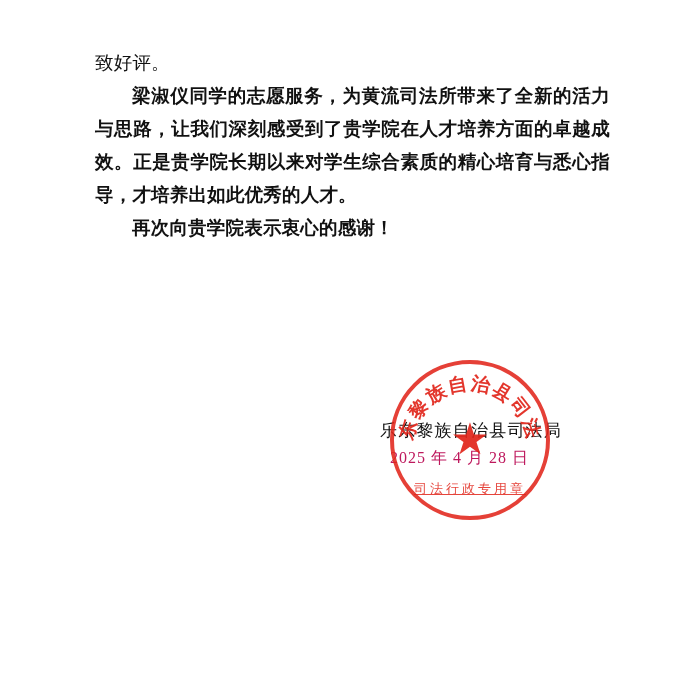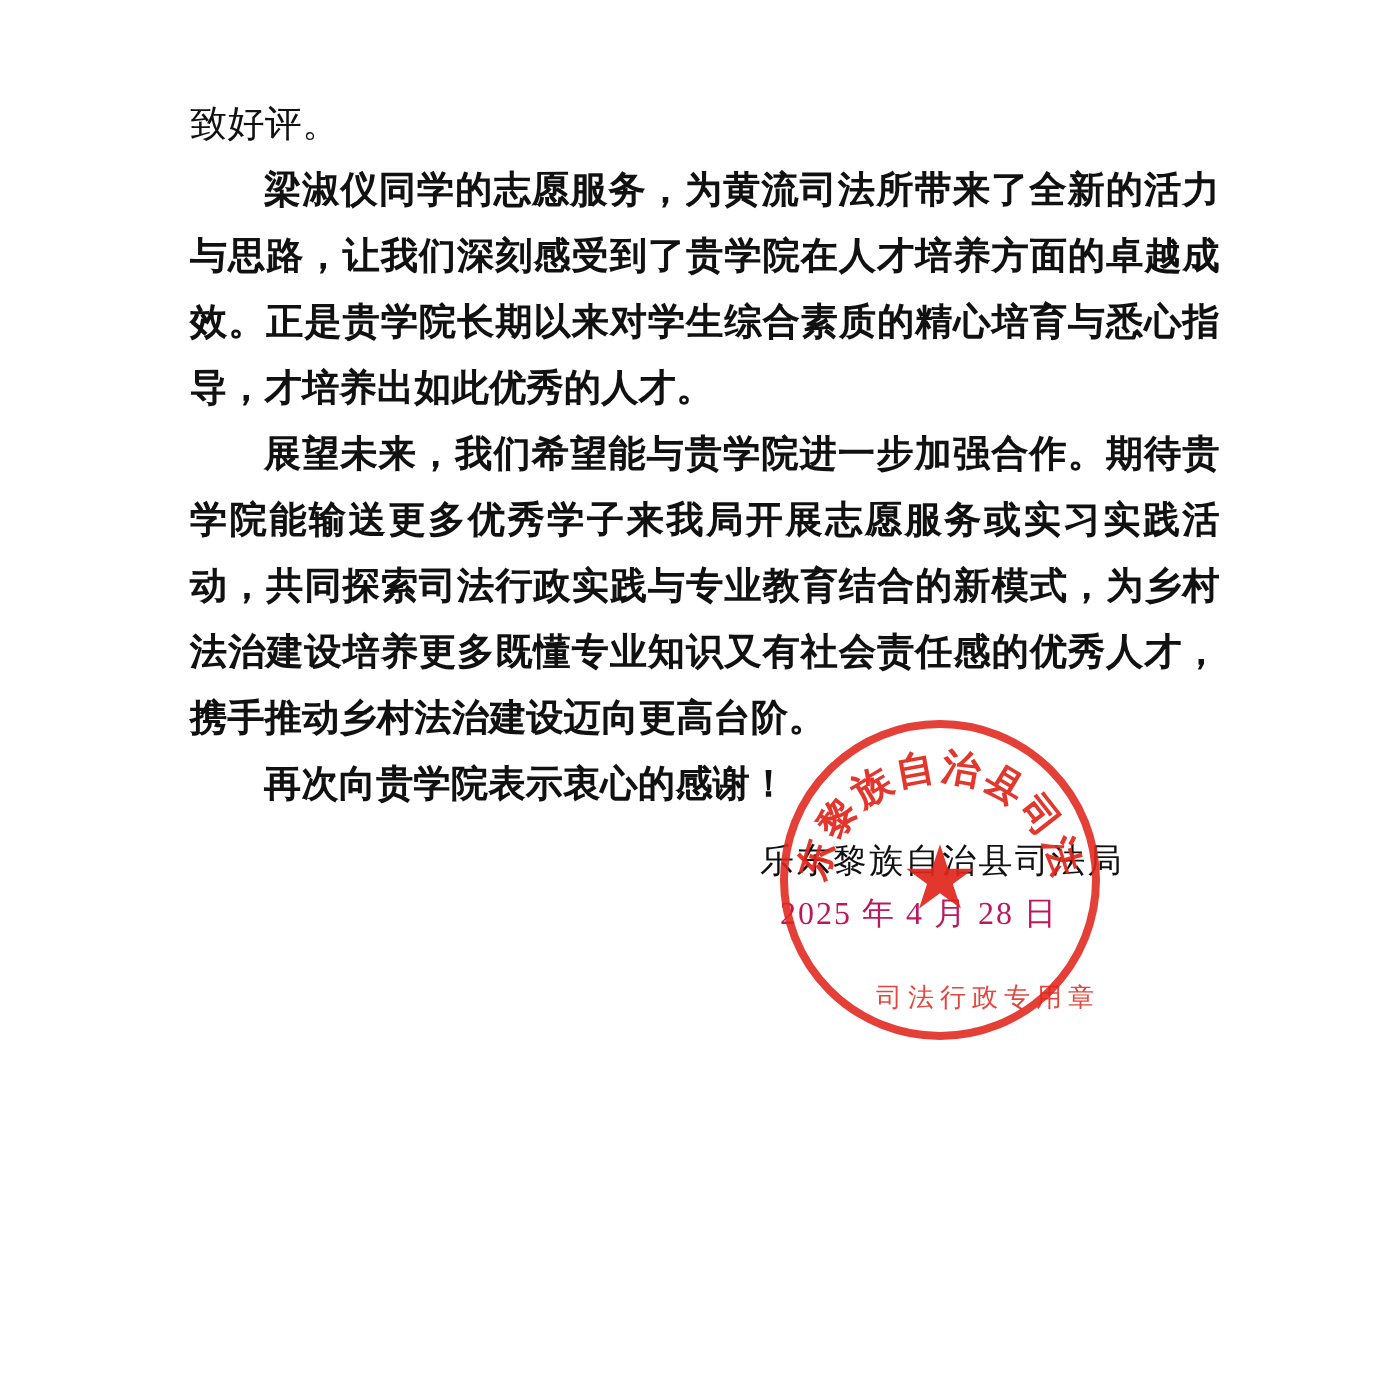--- a/index.html
+++ b/index.html
@@ -107,27 +107,28 @@
     fill: #e1251b;
     font-family: "Liberation Serif", serif;
     font-size: 19px;
     font-weight: bold;
     letter-spacing: 2px;
     opacity: 0.92;
   }
   .seal-bottom {
     position: absolute;
     left: 0;
-    bottom: 12px;
+    bottom: 22px;
     width: 100%;
-    text-align: right;
+    text-align: center;
     color: #e1251b;
     font-size: 13px;
     letter-spacing: 3px;
     opacity: 0.85;
+    text-decoration: underline;
   }
 
   .footer {
     position: absolute;
     left: 0;
     bottom: 18px;
     width: 100%;
     text-align: center;
     font-size: 15px;
     letter-spacing: 2px;
@@ -135,21 +136,20 @@
   }
 </style>
 </head>
 <body>
 
 <div class="page">
 
   <div class="body-text">
     <p class="para">致好评。</p>
     <p class="para indent">梁淑仪同学的志愿服务，为黄流司法所带来了全新的活力与思路，让我们深刻感受到了贵学院在人才培养方面的卓越成效。正是贵学院长期以来对学生综合素质的精心培育与悉心指导，才培养出如此优秀的人才。</p>
-    <p class="para indent">展望未来，我们希望能与贵学院进一步加强合作。期待贵学院能输送更多优秀学子来我局开展志愿服务或实习实践活动，共同探索司法行政实践与专业教育结合的新模式，为乡村法治建设培养更多既懂专业知识又有社会责任感的优秀人才，携手推动乡村法治建设迈向更高台阶。</p>
     <p class="para indent">再次向贵学院表示衷心的感谢！</p>
   </div>
 
   <div class="signature-block">
     <div class="sig-line">乐东黎族自治县司法局</div>
     <div class="sig-date">2025 年 4 月 28 日</div>
   </div>
 
   <div class="seal">
     <div class="seal-ring"></div>

